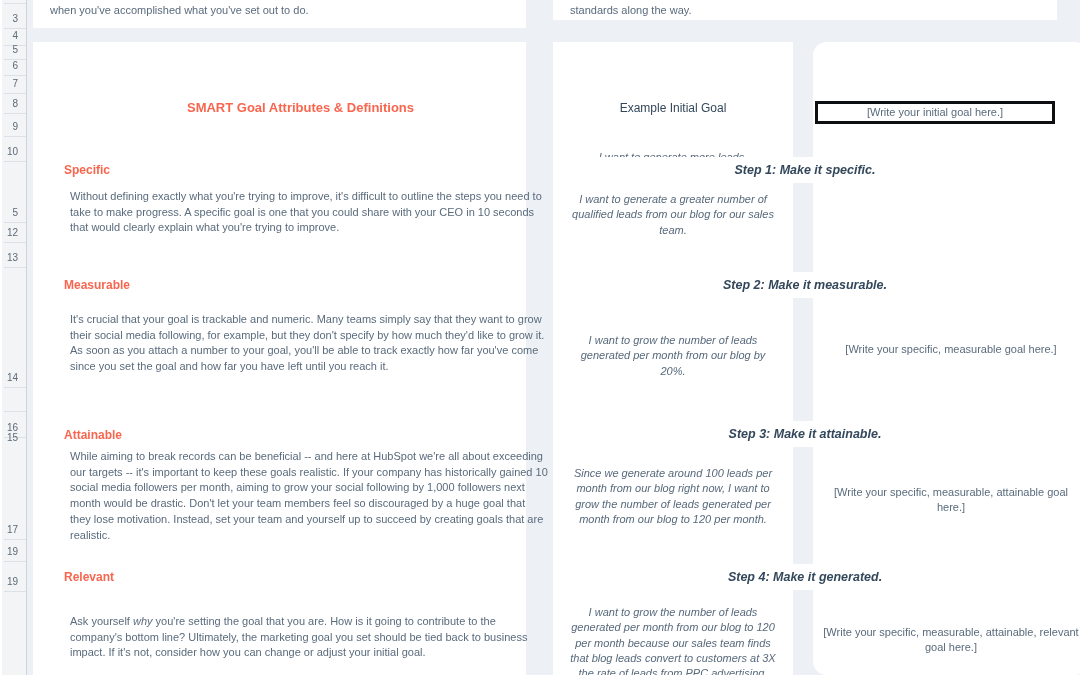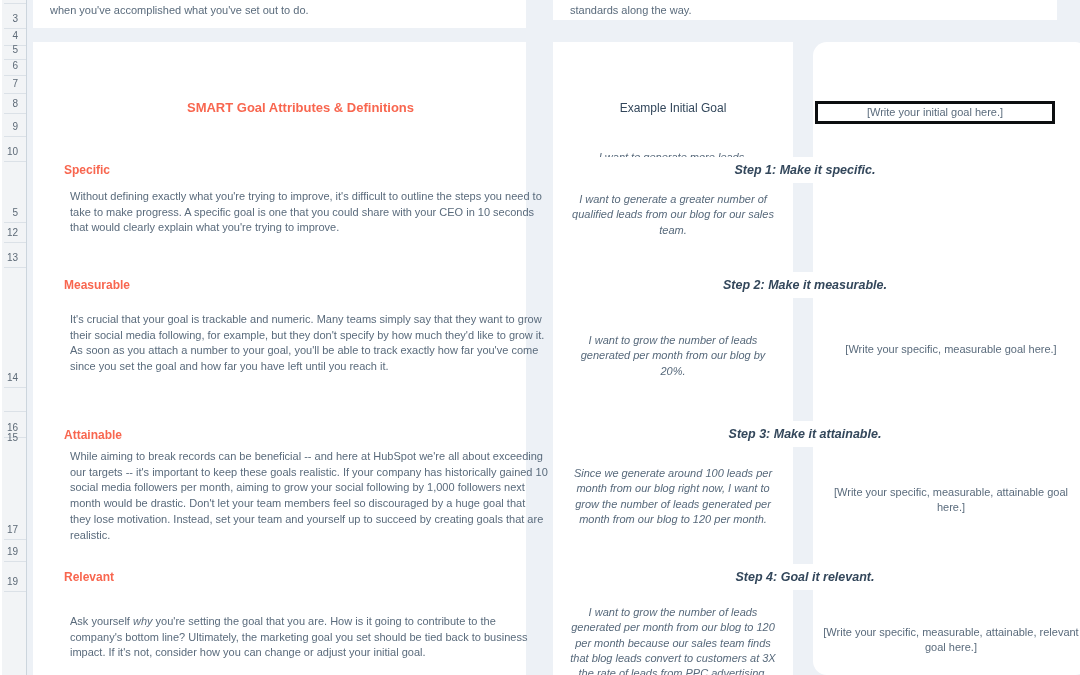--- a/index.html
+++ b/index.html
@@ -170,13 +170,13 @@
   <div class="col-header">Your Initial Goal</div>
   <div class="sel-cell">[Write your initial goal here.]</div>
   <div class="placeholder p2">[Write your specific, measurable goal here.]</div>
   <div class="placeholder p3">[Write your specific, measurable, attainable goal here.]</div>
   <div class="placeholder p4">[Write your specific, measurable, attainable, relevant goal here.]</div>
 </div>
 
 <div class="abs step-band s1">Step 1: Make it specific.</div>
 <div class="abs step-band s2">Step 2: Make it measurable.</div>
 <div class="abs step-band s3">Step 3: Make it attainable.</div>
-<div class="abs step-band s4">Step 4: Goal it relevant.</div>
+<div class="abs step-band s4">Step 4: Make it generated.</div>
 
 </body></html>

